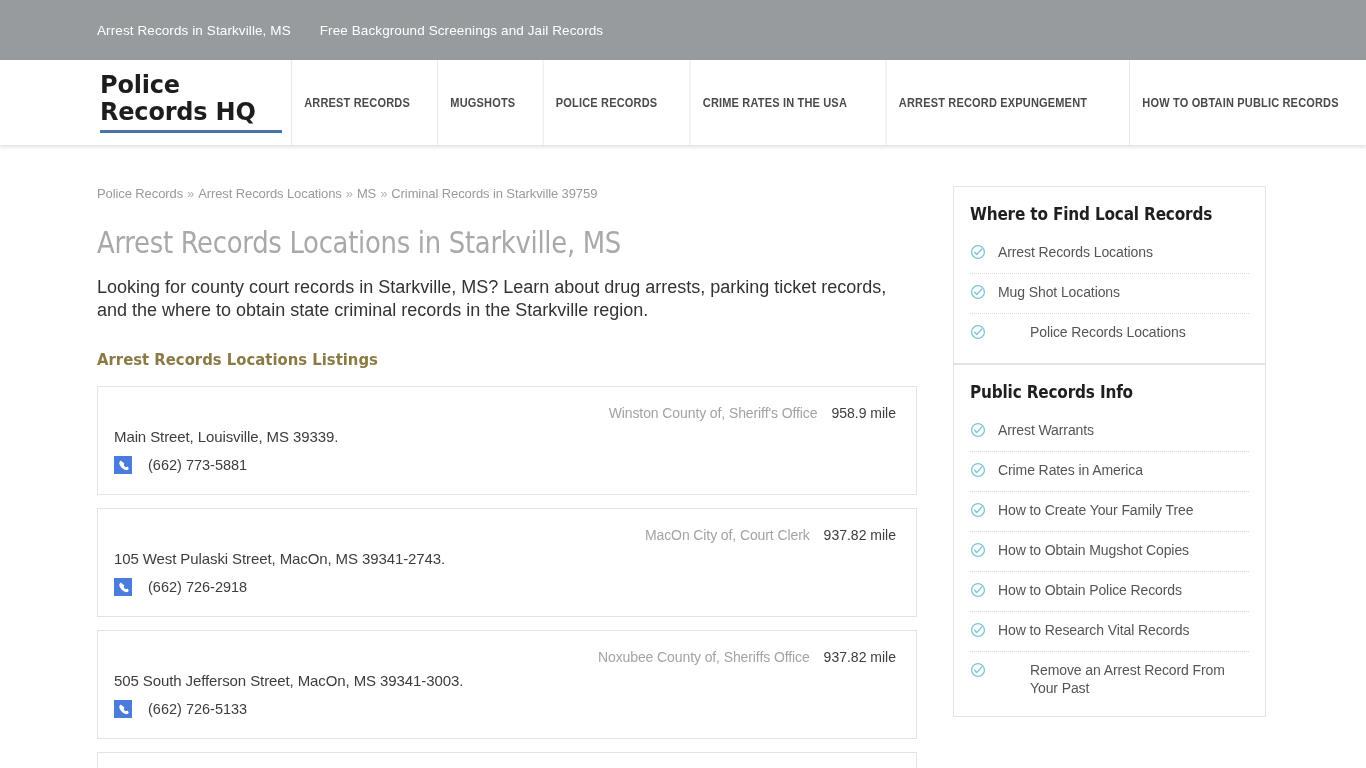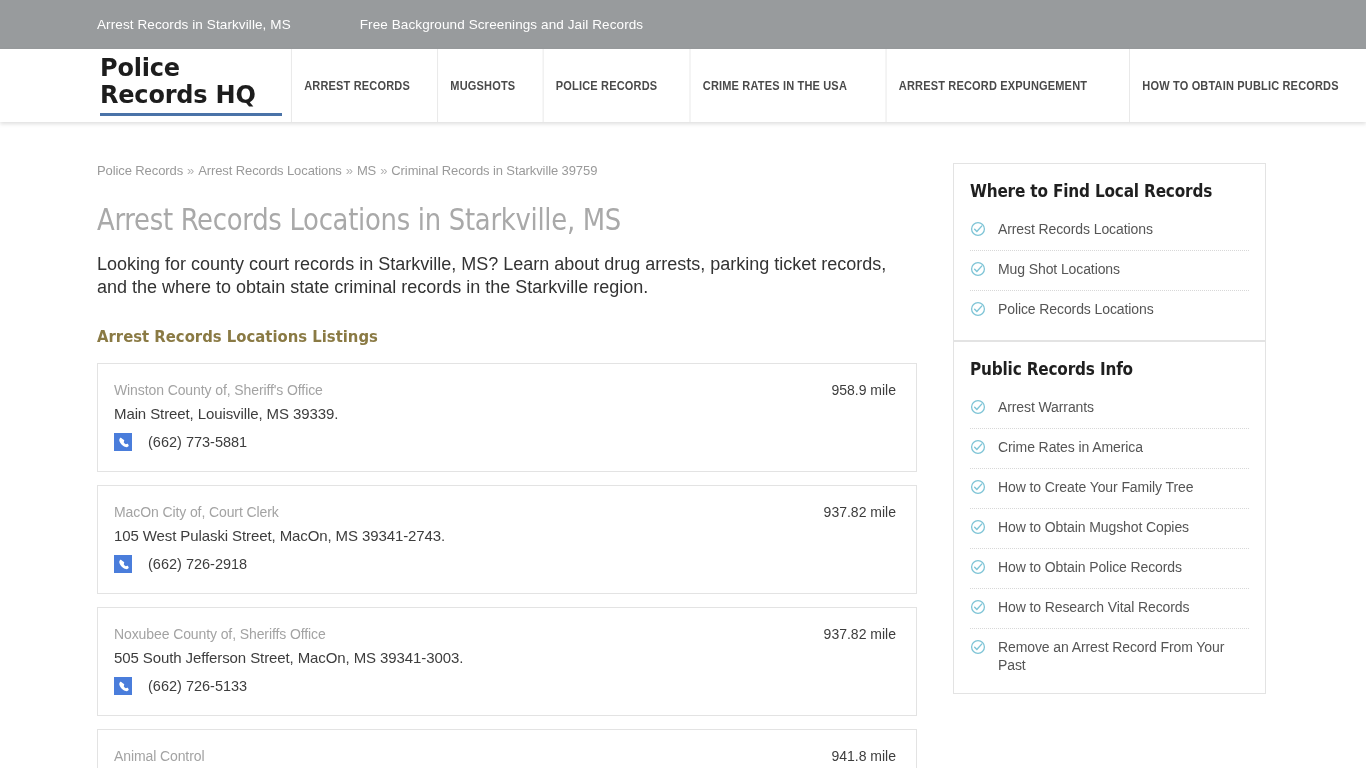--- a/index.html
+++ b/index.html
@@ -6,39 +6,38 @@
   html, body {
     margin: 0; padding: 0;
     width: 1366px; height: 768px;
     overflow: hidden;
     background: #ffffff;
     font-family: "Liberation Sans", sans-serif;
   }
 
   
   .topbar {
-    height: 49px;
+    height: 60px;
     background: #989b9d;
     display: flex;
     align-items: center;
     padding-left: 97px;
-    gap: 40px;
   }
   .topbar a {
     color: #ffffff;
     font-size: 13.5px;
     text-decoration: none;
     letter-spacing: .1px;
     white-space: nowrap;
   }
   .topbar a + a { margin-left: 29px; }
 
   
   .header {
-    height: 73px;
+    height: 85px;
     background: #ffffff;
     display: flex;
     align-items: stretch;
     box-shadow: 0 2px 4px rgba(0,0,0,.13);
     position: relative;
     z-index: 5;
   }
   .logo-wrap {
     width: 313px;
     display: flex;
@@ -130,23 +129,22 @@
   .card {
     border: 1px solid #e3e3e3;
     background: #fff;
     padding: 18px 20px 20px 16px;
     margin-bottom: 13px;
     position: relative;
     min-height: 100px;
   }
   .card-head {
     display: flex;
-    justify-content: space-between;
+    justify-content: flex-end;
     align-items: baseline;
-    gap: 46px;
   }
   .card-name {
     font-size: 14px;
     color: #a3a3a3;
     text-decoration: none;
     letter-spacing: -.1px;
   }
   .card-dist {
     font-size: 14px;
     color: #3d3d3d;
@@ -196,21 +194,21 @@
     transform-origin: left;
     letter-spacing: -.2px;
   }
   .widget ul { list-style: none; margin: 0; padding: 0; }
   .widget li {
     display: flex;
     align-items: flex-start;
     padding: 9px 0 9px 0;
     border-bottom: 1px dotted #d8d8d8;
   }
-  .widget li:last-child { border-bottom: none; }
+  .widget li:last-child { border-bottom: none; gap: 32px; }
   .check-icon { flex: none; margin-top: 1px; }
   .widget a {
     font-size: 14px;
     color: #555555;
     text-decoration: none;
     margin-left: 12px;
     line-height: 18px;
     letter-spacing: -.1px;
   }
 </style>

